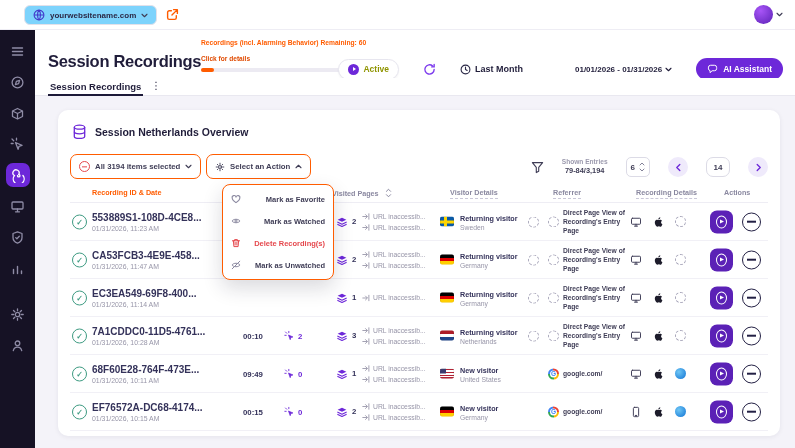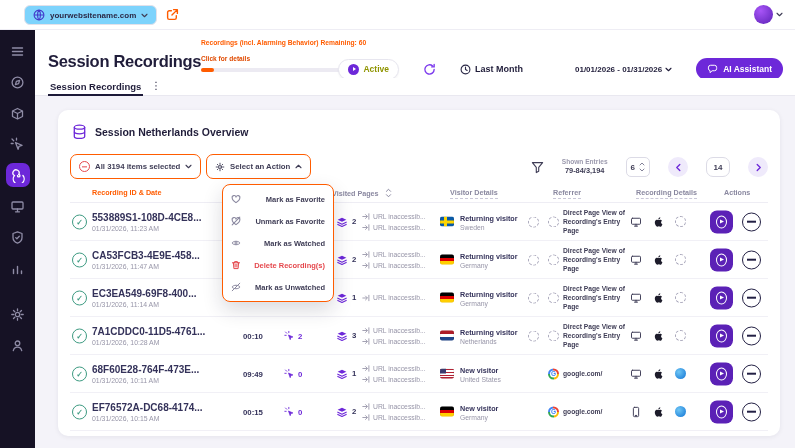--- a/index.html
+++ b/index.html
@@ -302,27 +302,20 @@
       </button>
 
       <div class="amenu">
           <div class="mitem">
             <svg width="10" height="10" viewBox="0 0 10 10" fill="none" stroke="currentColor" stroke-width="1.1" stroke-linejoin="round">
               <path d="M5 8.6C3.1 7.3 1.2 5.8 1.2 4A1.9 1.9 0 0 1 5 3.1 1.9 1.9 0 0 1 8.8 4C8.8 5.8 6.9 7.3 5 8.6Z"></path>
             </svg>
             <span>Mark as Favorite</span>
           </div>
           <div class="mitem">
-            <svg width="10" height="10" viewBox="0 0 10 10" fill="none" stroke="currentColor" stroke-width="1.1" stroke-linejoin="round">
-              <path d="M5 8.6C3.1 7.3 1.2 5.8 1.2 4A1.9 1.9 0 0 1 5 3.1 1.9 1.9 0 0 1 8.8 4C8.8 5.8 6.9 7.3 5 8.6Z"></path>
-              <path d="M1.2 8.8 8.8 1.2" stroke-linecap="round"></path>
-            </svg>
-            <span>Unmark as Favorite</span>
-          </div>
-          <div class="mitem">
             <svg width="10" height="10" viewBox="0 0 10 10" fill="none" stroke="currentColor" stroke-width="1" stroke-linejoin="round">
               <path d="M1 5C2.4 2.7 7.6 2.7 9 5 7.6 7.3 2.4 7.3 1 5Z"></path>
               <circle cx="5" cy="5" r="1.1"></circle>
             </svg>
             <span>Mark as Watched</span>
           </div>
           <div class="mitem danger">
             <svg width="10" height="10" viewBox="0 0 10 10" fill="none" stroke="currentColor" stroke-width="1" stroke-linecap="round" stroke-linejoin="round">
               <path d="M1.4 2.8h7.2M3.6 2.8V1.6h2.8v1.2M2.4 2.8l.5 5.8h4.2l.5-5.8M4.1 4.4v2.6M5.9 4.4v2.6"></path>
             </svg>

